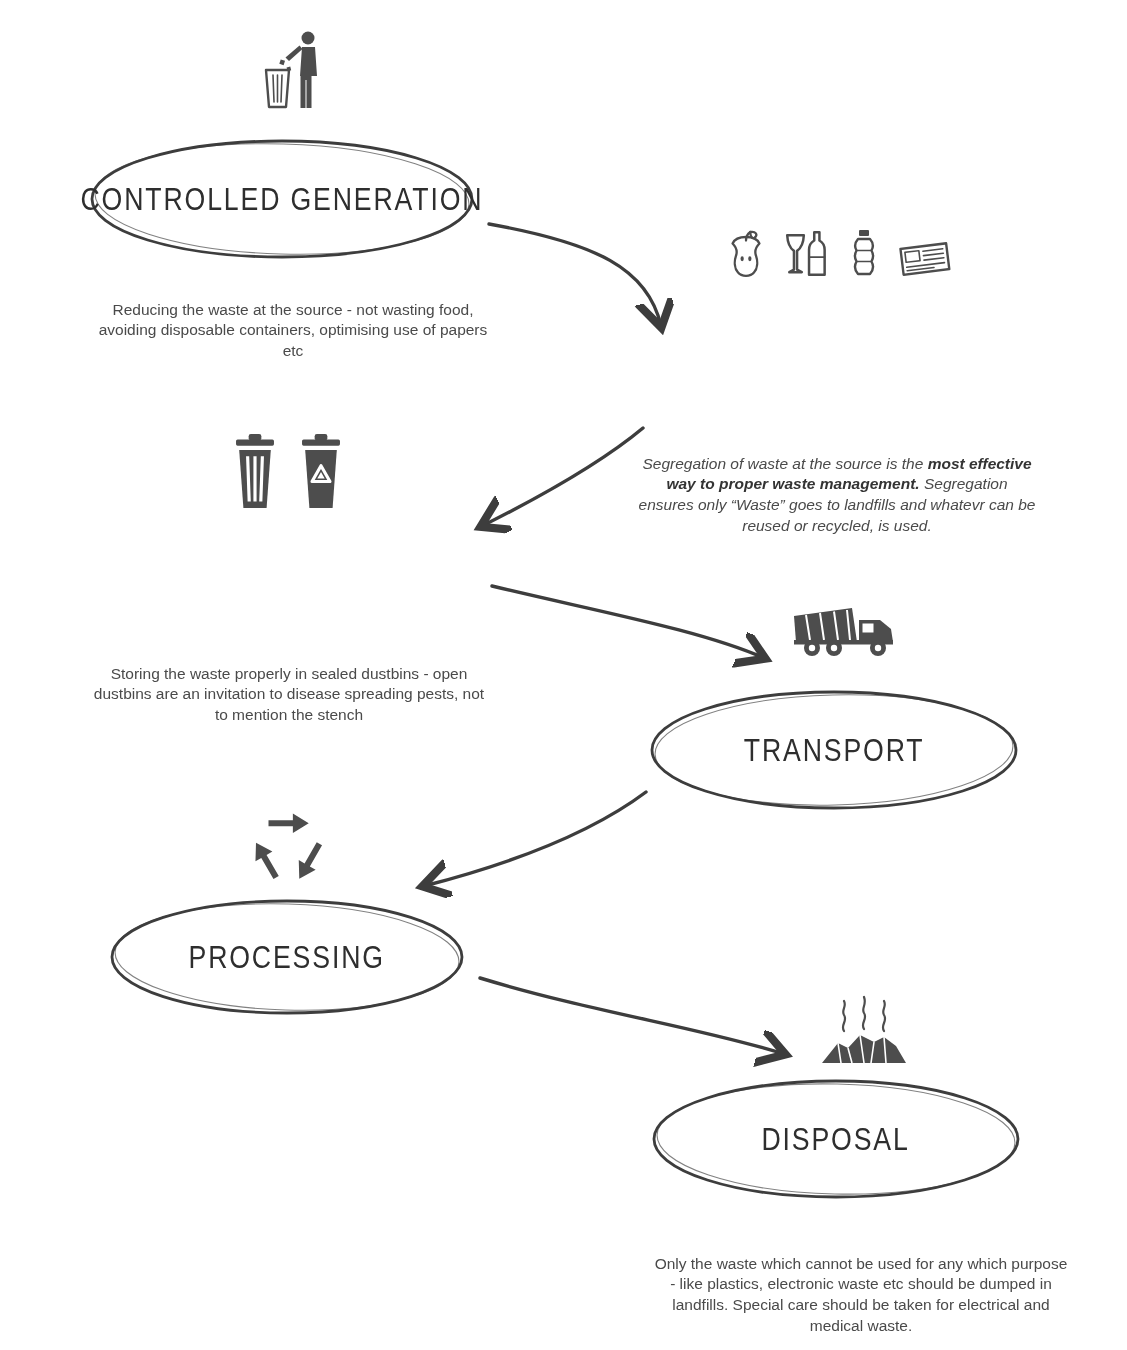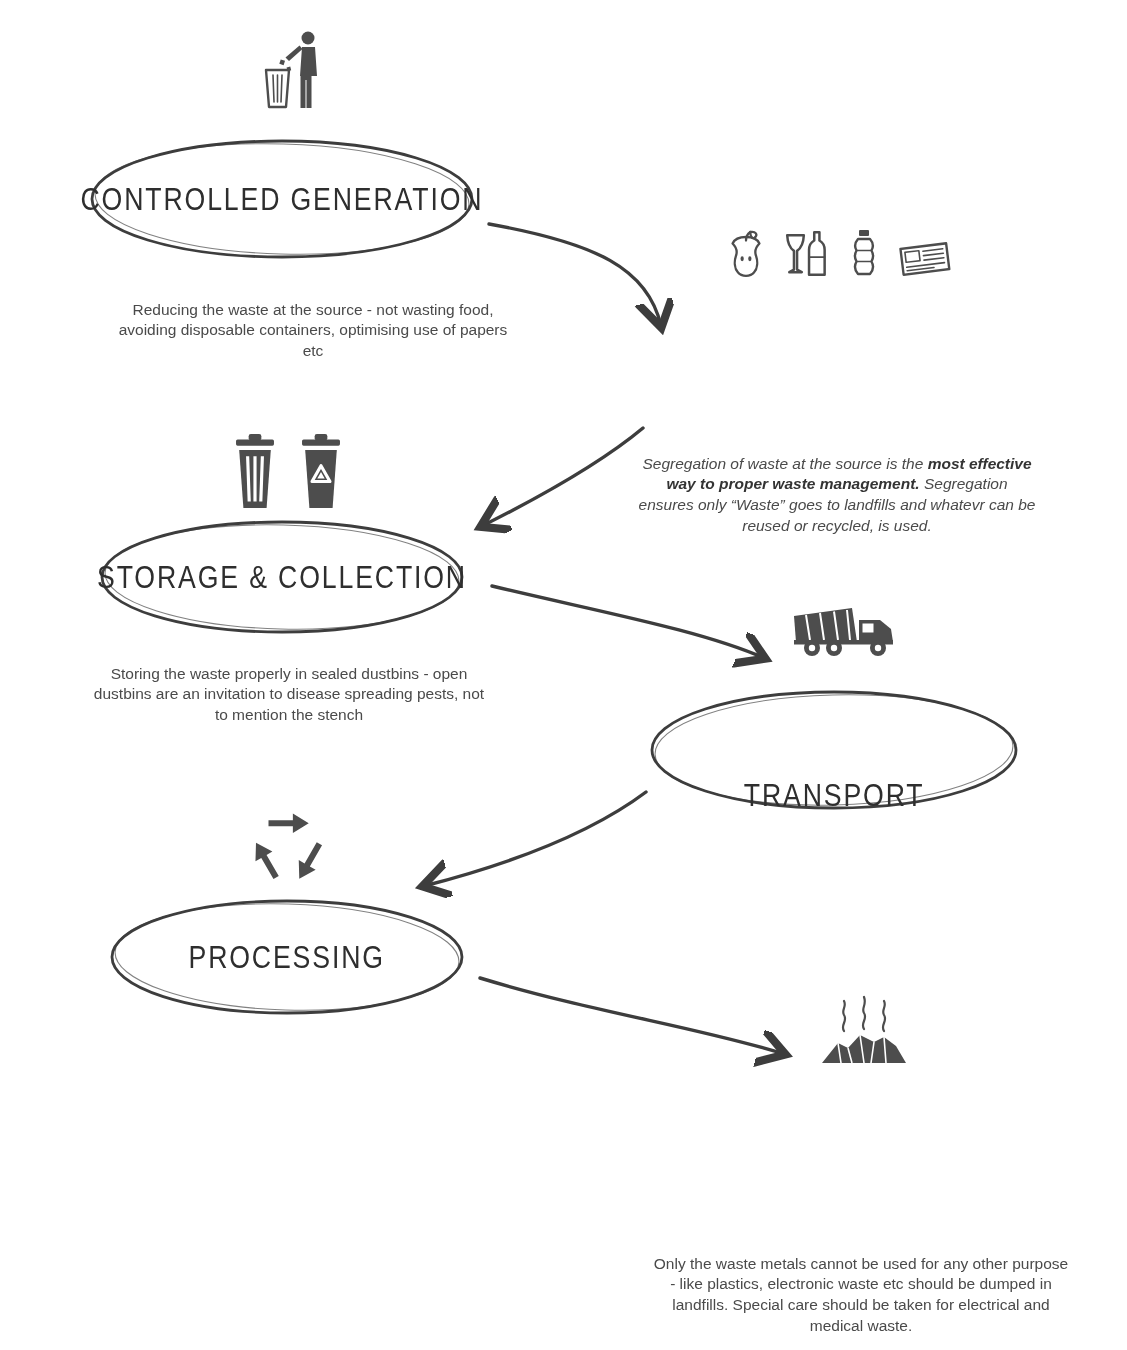--- a/index.html
+++ b/index.html
@@ -70,21 +70,21 @@
   </div>
 
   <div class="ellipse-box" style="left:88px;top:137px;width:388px;height:124px;">
     <svg class="ellipse-svg" viewBox="0 0 388 124" preserveAspectRatio="none">
       <ellipse cx="194" cy="62" rx="190" ry="58" fill="none" stroke="#3d3d3d" stroke-width="2.8"></ellipse>
       <ellipse cx="194" cy="62" rx="187" ry="55" fill="none" stroke="#3d3d3d" stroke-width="1.1" opacity=".65" transform="rotate(1.6 194 62)"></ellipse>
     </svg>
     <span class="ellipse-title">CONTROLLED GENERATION</span>
   </div>
 
-  <p class="desc" style="left:93px;top:284px;width:400px;margin-left:20px;">Reducing the waste at the source - not wasting food, avoiding disposable containers, optimising use of papers etc</p>
+  <p class="desc" style="left:93px;top:284px;width:400px;">Reducing the waste at the source - not wasting food, avoiding disposable containers, optimising use of papers etc</p>
 
   <div class="icon" style="left:714px;top:224px;width:250px;height:56px;">
     <svg width="46" height="52" viewBox="0 0 48 52">
       <path class="ink-stroke" d="M10 15 C14 6 34 6 38 15 C34 19 33 24 34.5 28 C36.5 34 36 41 32.5 45 C28.5 50 19.5 50 15.5 45 C12 41 11.5 34 13.5 28 C15 24 14 19 10 15 Z"></path>
       <path class="ink-stroke" d="M24 12 C24 8 25.5 5 28.5 3"></path>
       <path class="ink-stroke" d="M28.5 3 C34 2 37 6 33 9 C30.5 10.5 28.5 8 28.5 3 Z"></path>
       <ellipse class="ink" cx="20" cy="31" rx="1.7" ry="2.6"></ellipse>
       <ellipse class="ink" cx="28" cy="31" rx="1.7" ry="2.6"></ellipse>
     </svg>
     <svg width="50" height="52" viewBox="0 0 48 50">
@@ -118,47 +118,40 @@
     </svg>
     <svg width="52" height="78" viewBox="0 0 48 74">
       <rect class="ink" x="18" y="2" width="12" height="6" rx="2"></rect>
       <rect class="ink" x="6" y="7" width="36" height="6" rx="1.5"></rect>
       <path class="ink" d="M9 17 L39 17 L35 72 L13 72 Z"></path>
       <path d="M24 32 L32.5 47 L15.5 47 Z" fill="none" stroke="#ffffff" stroke-width="3" stroke-linejoin="round"></path>
       <path d="M24 38 L27.5 44 L20.5 44 Z" fill="#ffffff"></path>
     </svg>
   </div>
 
-  <div class="ellipse-box" style="left:98px;top:518px;width:368px;height:118px;">
-    <svg class="ellipse-svg" viewBox="0 0 368 118" preserveAspectRatio="none">
-      <ellipse cx="184" cy="59" rx="180" ry="55" fill="none" stroke="#3d3d3d" stroke-width="2.8"></ellipse>
-      <ellipse cx="184" cy="59" rx="177" ry="52" fill="none" stroke="#3d3d3d" stroke-width="1.1" opacity=".65" transform="rotate(1.4 184 59)"></ellipse>
-    </svg>
-    <span class="ellipse-title">STORAGE &amp; COLLECTION</span>
-  </div>
 
   <p class="desc" style="left:88px;top:648px;width:402px;">Storing the waste properly in sealed dustbins - open dustbins are an invitation to disease spreading pests, not to mention the stench</p>
 
   <div class="icon" style="left:788px;top:600px;width:118px;height:58px;">
     <svg width="114" height="56" viewBox="0 0 114 56">
       <path class="ink" d="M4 14 L62 6 L67 40 L6 40 Z"></path>
       <path d="M16 13 L20 38 M30 11 L34 38 M44 9.5 L48 38 M57 8 L60 38" stroke="#ffffff" stroke-width="2" fill="none"></path>
       <path class="ink" d="M69 18 L90 18 L101 27 L103 40 L69 40 Z"></path>
       <rect x="72.5" y="21.5" width="11" height="9" fill="#ffffff"></rect>
       <rect class="ink" x="4" y="38" width="99" height="4.5"></rect>
       <circle class="ink" cx="22" cy="46" r="8"></circle>
         <circle cx="22" cy="46" r="3.2" fill="#ffffff"></circle>
       <circle class="ink" cx="44" cy="46" r="8"></circle>
         <circle cx="44" cy="46" r="3.2" fill="#ffffff"></circle>
       <circle class="ink" cx="88" cy="46" r="8"></circle>
         <circle cx="88" cy="46" r="3.2" fill="#ffffff"></circle>
     </svg>
   </div>
 
-  <div class="ellipse-box" style="left:648px;top:688px;width:372px;height:124px;align-items:flex-end;">
+  <div class="ellipse-box" style="left:648px;top:688px;width:372px;height:124px;">
     <svg class="ellipse-svg" viewBox="0 0 372 124" preserveAspectRatio="none">
       <ellipse cx="186" cy="62" rx="182" ry="58" fill="none" stroke="#3d3d3d" stroke-width="2.8"></ellipse>
       <ellipse cx="186" cy="62" rx="179" ry="55" fill="none" stroke="#3d3d3d" stroke-width="1.1" opacity=".65" transform="rotate(-1.4 186 62)"></ellipse>
     </svg>
     <span class="ellipse-title">TRANSPORT</span>
   </div>
 
 
   <div class="icon" style="left:247px;top:806px;width:82px;height:80px;">
     <svg width="78" height="78" viewBox="0 0 64 64">
@@ -182,16 +175,23 @@
   <div class="icon" style="left:812px;top:985px;width:104px;height:82px;">
     <svg width="100" height="80" viewBox="0 0 100 80">
       <path class="ink-stroke" style="stroke-width:2.2" d="M30 44 C26 38 34 34 30 28 C27 23 33 20 30 14"></path>
       <path class="ink-stroke" style="stroke-width:2.2" d="M50 42 C46 36 54 32 50 26 C47 21 53 18 50 10"></path>
       <path class="ink-stroke" style="stroke-width:2.2" d="M70 44 C66 38 74 34 70 28 C67 23 73 20 70 14"></path>
       <path class="ink" d="M8 76 L24 56 L34 61 L46 48 L60 55 L70 50 L82 59 L92 76 Z"></path>
       <path d="M34 61 L38 76 M46 48 L50 76 M60 55 L57 76 M70 50 L72 76 M24 56 L27 76" stroke="#ffffff" stroke-width="1.6" fill="none"></path>
     </svg>
   </div>
 
+  <div class="ellipse-box" style="left:650px;top:1077px;width:372px;height:124px;">
+    <svg class="ellipse-svg" viewBox="0 0 372 124" preserveAspectRatio="none">
+      <ellipse cx="186" cy="62" rx="182" ry="58" fill="none" stroke="#3d3d3d" stroke-width="2.8"></ellipse>
+      <ellipse cx="186" cy="62" rx="179" ry="55" fill="none" stroke="#3d3d3d" stroke-width="1.1" opacity=".65" transform="rotate(1.3 186 62)"></ellipse>
+    </svg>
+    <span class="ellipse-title">DISPOSAL</span>
+  </div>
 
-  <p class="desc" style="left:652px;top:1238px;width:418px;">Only the waste metals cannot be used for any other purpose - like plastics, electronic waste etc should be dumped in landfills. Special care should be taken for electrical and medical waste.</p>
+  <p class="desc" style="left:652px;top:1238px;width:418px;">Only the waste which cannot be used for any which purpose - like plastics, electronic waste etc should be dumped in landfills. Special care should be taken for electrical and medical waste.</p>
 
 </div>
 
 </body></html>

